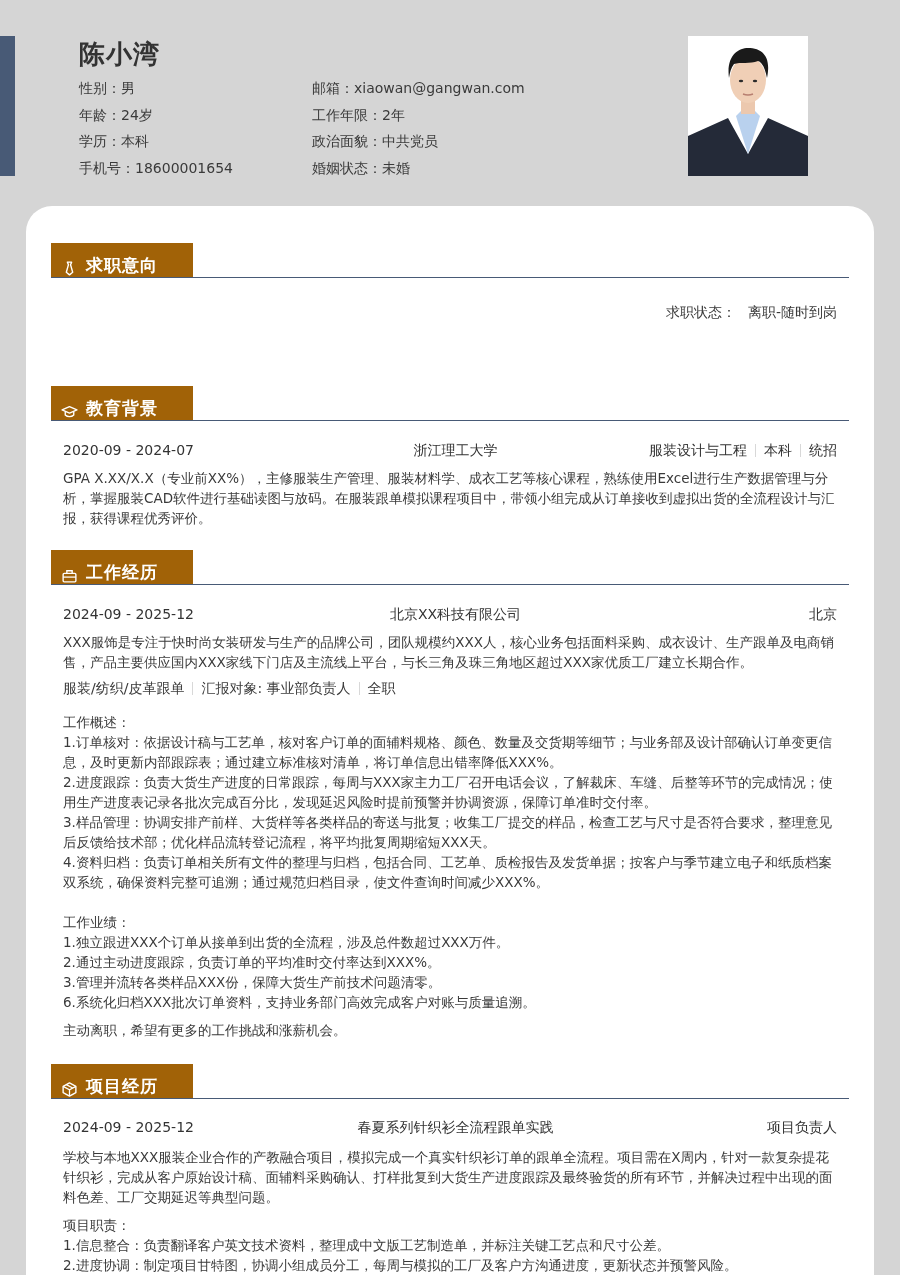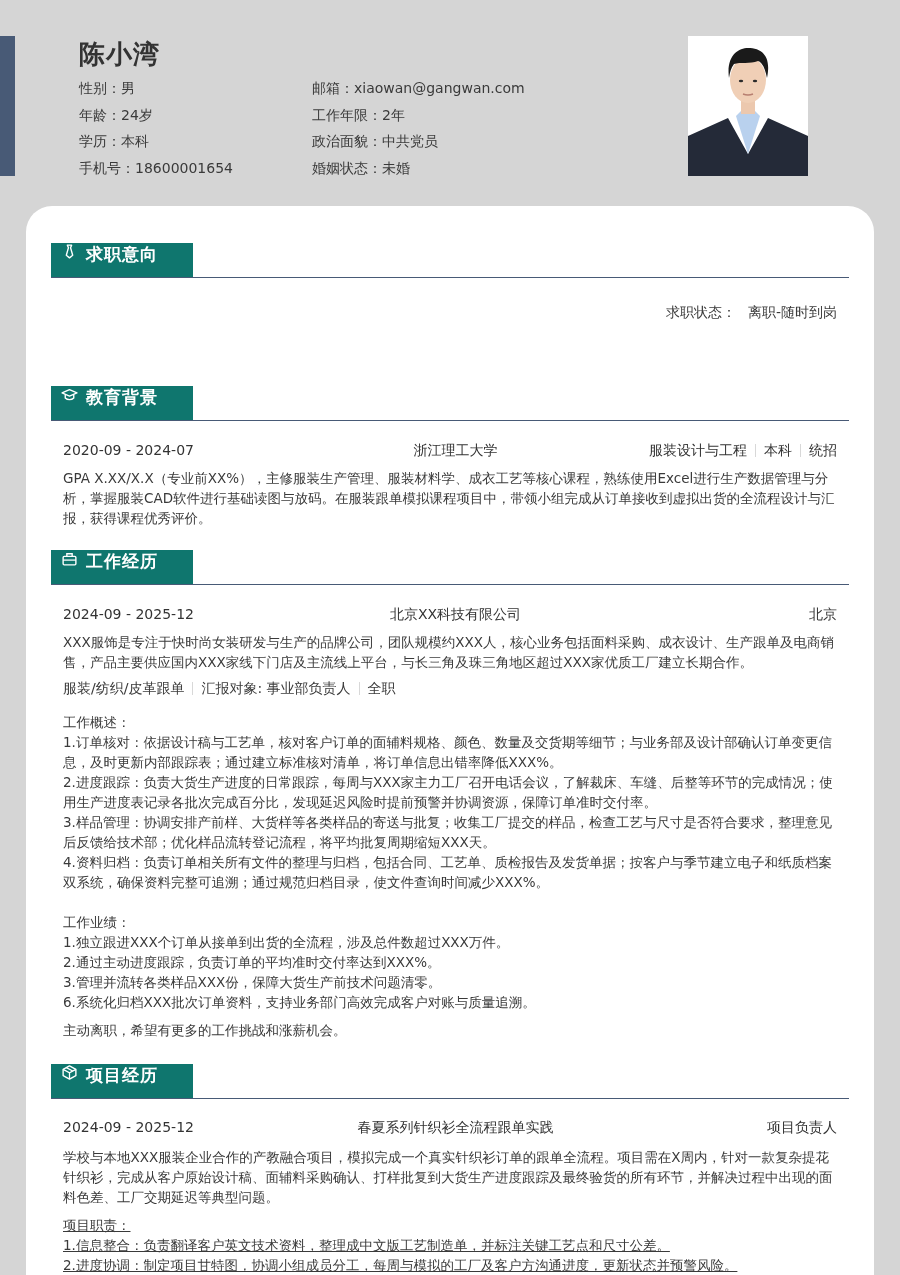--- a/index.html
+++ b/index.html
@@ -23,21 +23,21 @@
     background: #ffffff; overflow: hidden;
   }
   .card {
     position: absolute; left: 26px; top: 206px; width: 848px; height: 1100px;
     background: #ffffff; border-radius: 26px;
   }
   .section { position: absolute; left: 51px; width: 798px; }
   .sec-head { position: relative; height: 35px; border-bottom: 1.5px solid #485a76; }
   .sec-tab {
     position: absolute; left: 0; top: 0; width: 142px; height: 34px;
-    background: #0f766e; color: #fff; display: flex; align-items: flex-start; padding-left: 10px;
+    background: #a16207; color: #fff; display: flex; align-items: flex-end; padding-left: 10px;
   }
   .sec-tab svg { width: 17px; height: 17px; margin-right: 8px; }
   .sec-title { font-size: 17px; font-weight: bold; letter-spacing: 1px; }
   .body-text { font-size: 13.5px; line-height: 20px; color: #3a3a3a; padding: 0 12px; }
   .row3 { display: flex; justify-content: space-between; font-size: 14px; line-height: 20px; padding: 0 12px; color: #333; }
   .row3 .c { position: absolute; left: 11px; right: 0; text-align: center; pointer-events: none; }
   .row3 .c span { pointer-events: auto; }
   .pipe { display: inline-block; width: 1px; height: 13px; background: #d8d8d8; margin: 0 8px; vertical-align: -2px; }
   .kv { display: flex; font-size: 14px; line-height: 20px; padding: 0 12px; }
   .kv .item { white-space: nowrap; }
@@ -167,19 +167,19 @@
       <span class="sec-title">项目经历</span>
     </div>
   </div>
   <div style="position:relative; margin-top:18px;">
     <div class="row3" style="position:relative;">
       <span>2024-09 - 2025-12</span>
       <div class="c"><span>春夏系列针织衫全流程跟单实践</span></div>
       <span>项目负责人</span>
     </div>
     <div class="body-text" style="margin-top:10px;">学校与本地XXX服装企业合作的产教融合项目，模拟完成一个真实针织衫订单的跟单全流程。项目需在X周内，针对一款复杂提花针织衫，完成从客户原始设计稿、面辅料采购确认、打样批复到大货生产进度跟踪及最终验货的所有环节，并解决过程中出现的面料色差、工厂交期延迟等典型问题。</div>
-    <div style="margin-top:8px;text-decoration:underline;">
+    <div style="margin-top:8px;">
       <div class="body-text">项目职责：</div>
       <div class="body-text">1.信息整合：负责翻译客户英文技术资料，整理成中文版工艺制造单，并标注关键工艺点和尺寸公差。</div>
       <div class="body-text">2.进度协调：制定项目甘特图，协调小组成员分工，每周与模拟的工厂及客户方沟通进度，更新状态并预警风险。</div>
     </div>
   </div>
 </div>
 
 </body></html>

